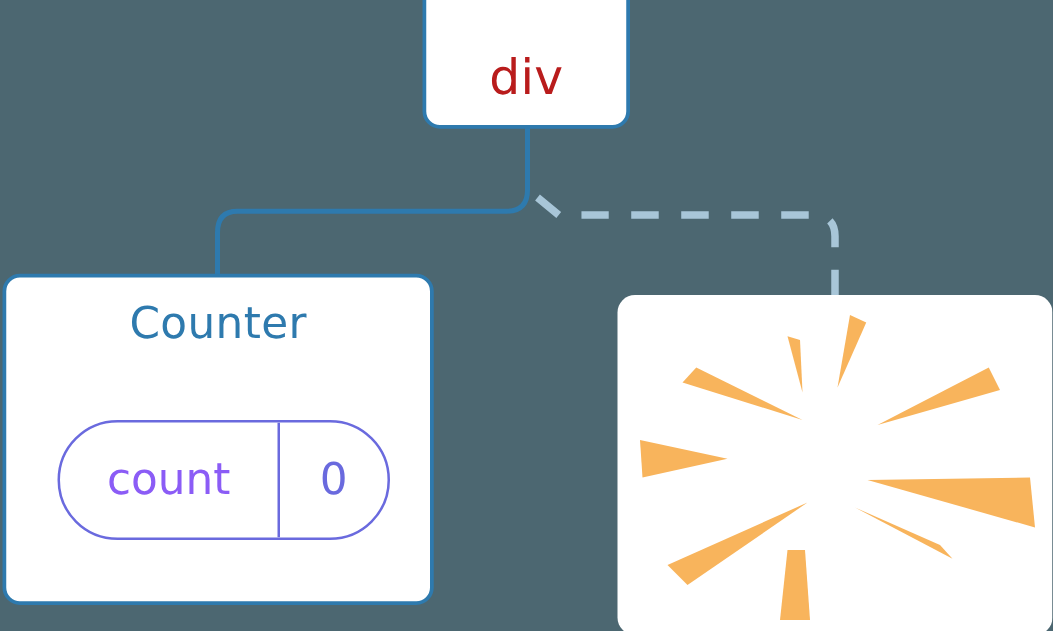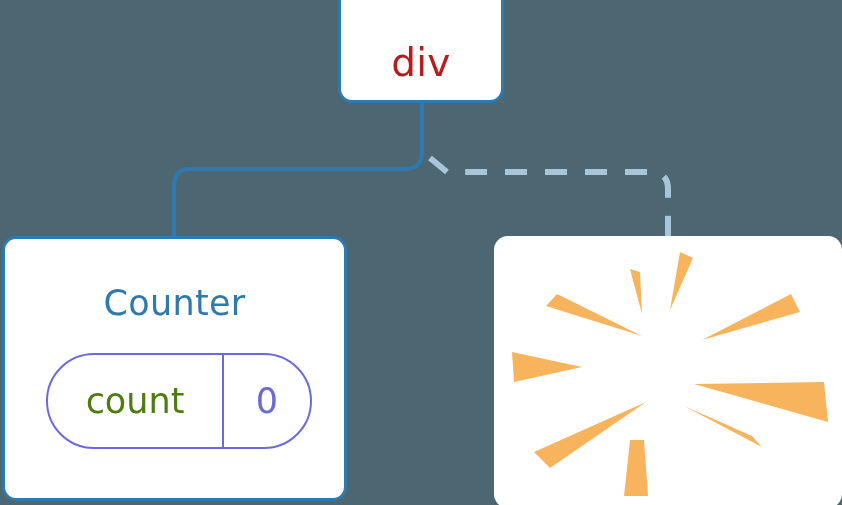--- a/index.html
+++ b/index.html
@@ -62,24 +62,24 @@
   #node-root .node-title {
     font-size: 39px;
     line-height: 1;
     color: #b91c1c;
     letter-spacing: 0.2px;
   }
 
   
   #node-counter {
     left: 2px;
-    top: 236px;
+    top: 219px;
     width: 345px;
     height: 265px;
-    padding-top: 47px;
+    padding-top: 20px;
   }
   #node-counter .node-title {
     font-size: 35px;
     line-height: 1;
     color: #2e7aae;
     letter-spacing: 0.3px;
   }
 
   
   .state-pill {
@@ -95,21 +95,21 @@
     align-items: stretch;
     background: #ffffff;
     overflow: hidden;
   }
   .state-pill .pill-key {
     flex: 0 0 174px;
     display: flex;
     align-items: center;
     justify-content: center;
     border-right: 2px solid #6a6ade;
-    color: #4d7c0f;
+    color: #8b5cf6;
     font-size: 35px;
     line-height: 1;
   }
   .state-pill .pill-value {
     flex: 1 1 auto;
     display: flex;
     align-items: center;
     justify-content: center;
     color: #6a6ade;
     font-size: 35px;

